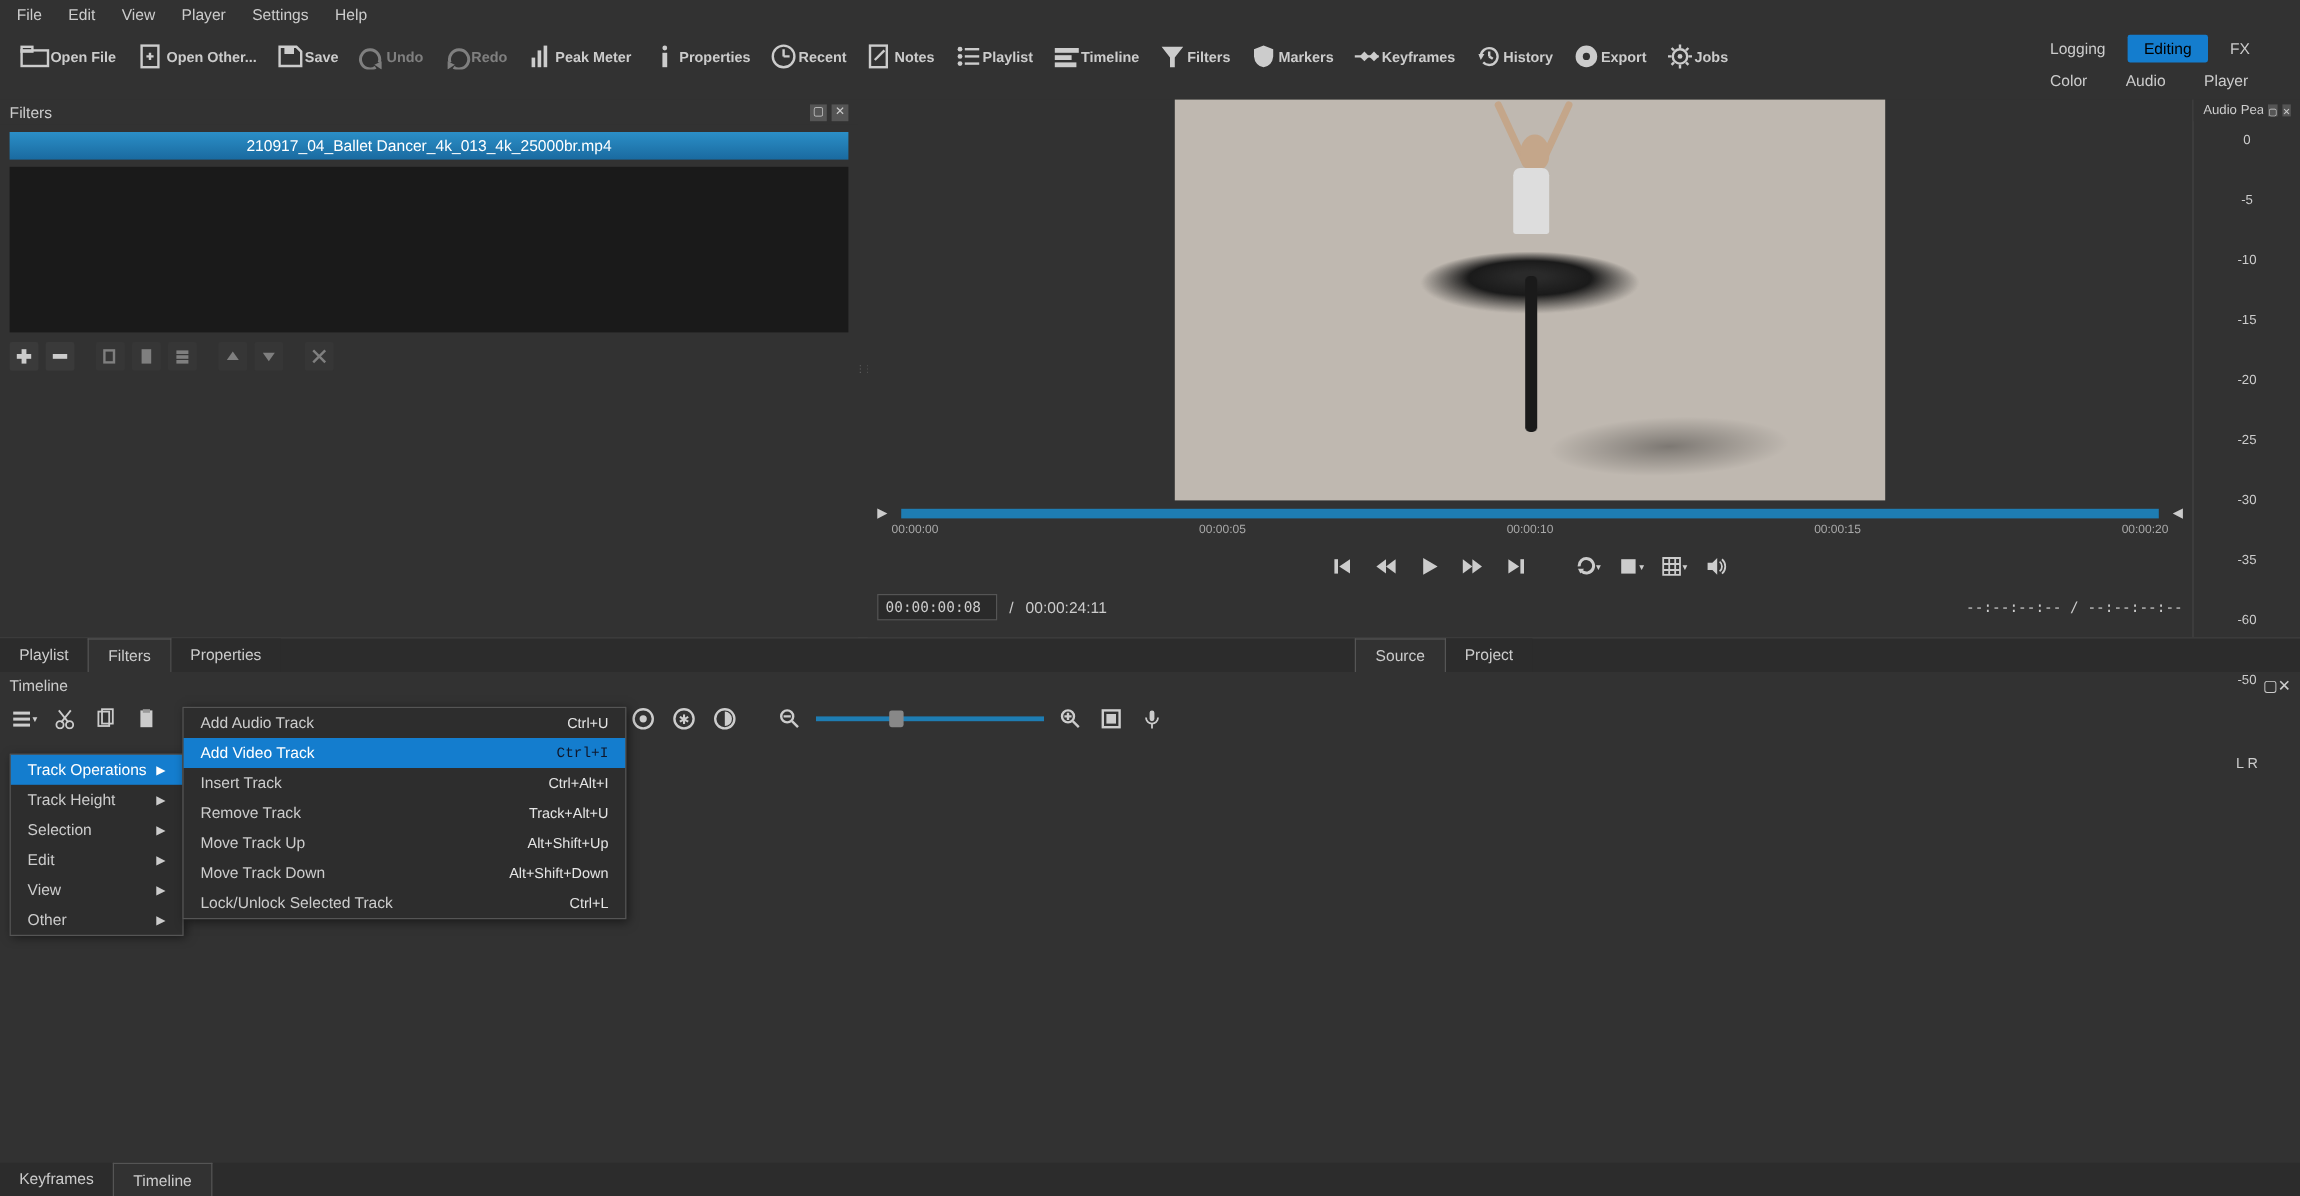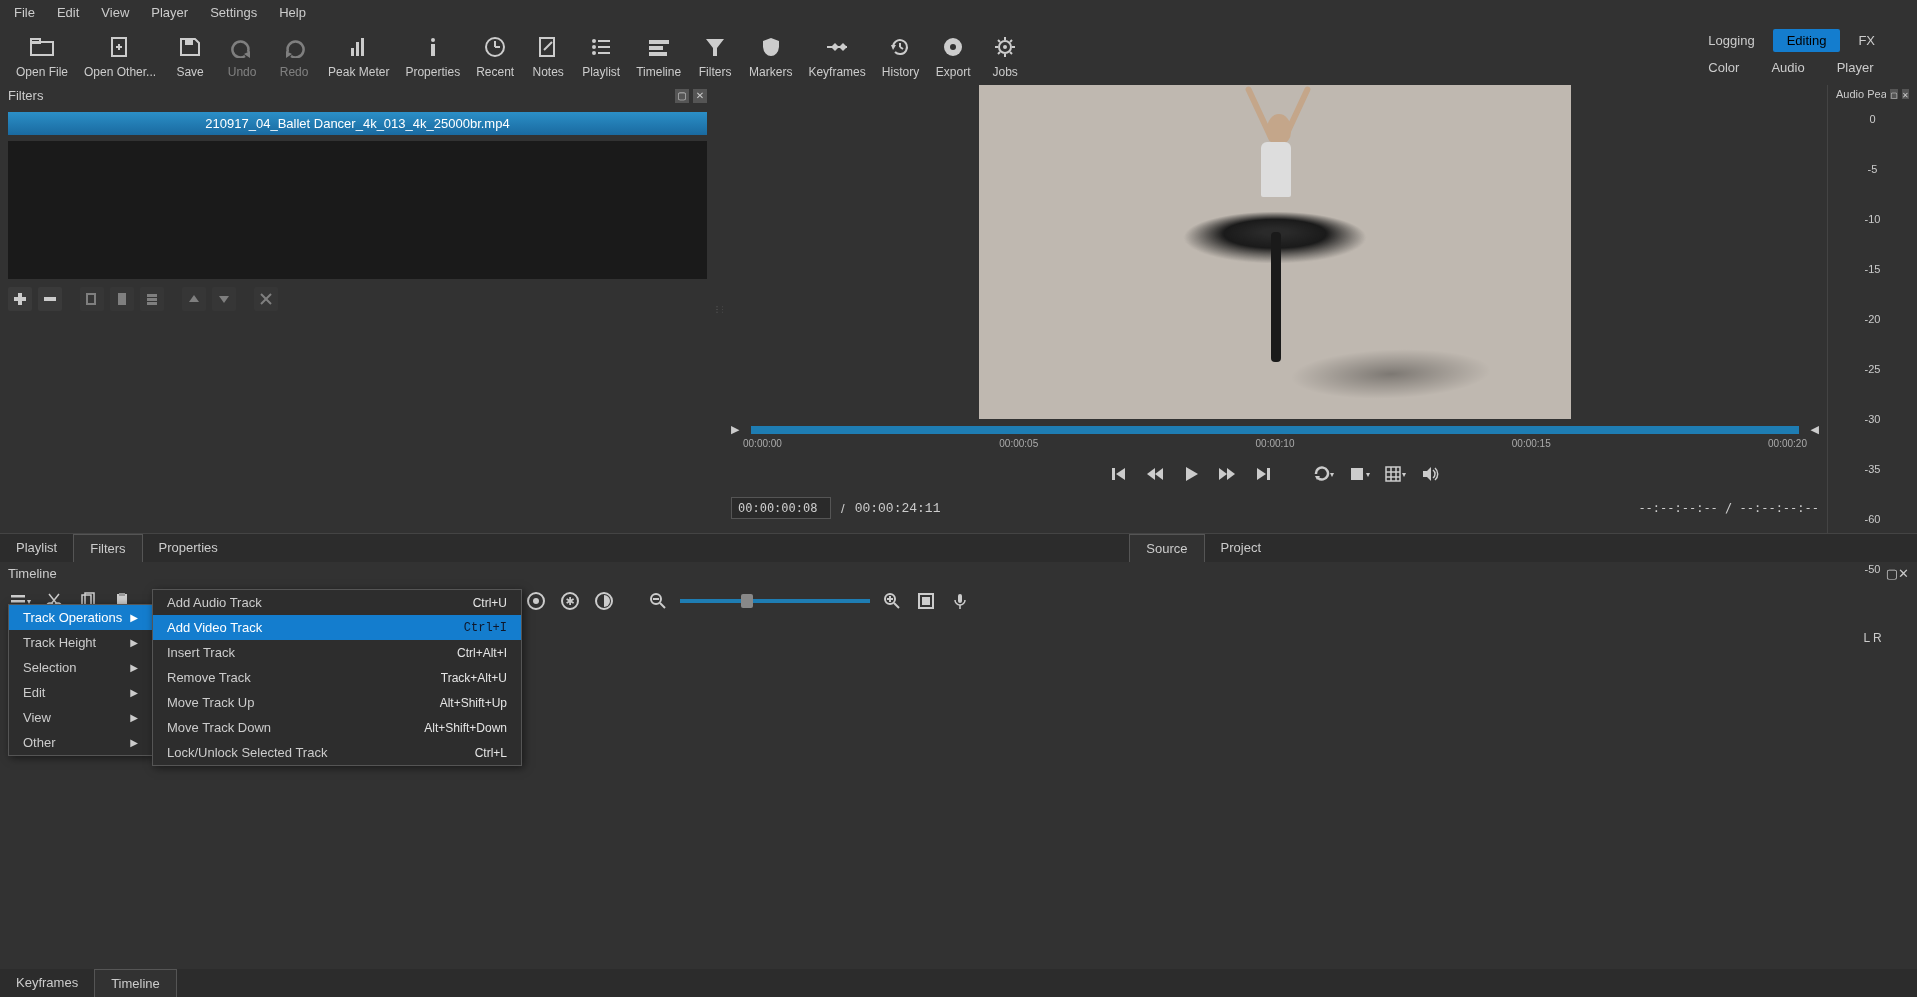--- a/index.html
+++ b/index.html
@@ -25,25 +25,26 @@
 }
 
 .toolbar {
   display: flex;
   background: #323232;
   padding: 4px 8px;
   align-items: flex-start;
 }
 .tool-btn {
   display: flex;
-  flex-direction: column;
+  flex-direction: row;
   align-items: center;
   padding: 2px 8px;
   cursor: pointer;
   min-width: 52px;
+  font-weight: bold;
 }
 .tool-btn .ico { height: 32px; display: flex; align-items: center; justify-content: center; }
 .tool-btn .lbl { font-size: 12px; margin-top: 2px; }
 .tool-btn.disabled { opacity: 0.5; }
 
 .right-tabs {
   margin-left: auto;
   display: flex;
   flex-direction: column;
   gap: 4px;
@@ -238,21 +239,21 @@
 }
 .time-input {
   background: #2a2a2a;
   border: 1px solid #555;
   color: #ccc;
   font-family: monospace;
   padding: 3px 6px;
   width: 100px;
   font-size: 12px;
 }
-.time-dur { font-family: Liberation Mono, monospace; font-size: 13px; }
+.time-dur { font-family: Liberation Sans, sans-serif; font-size: 13px; }
 .time-spacer { flex: 1; }
 
 .peak-pane {
   width: 90px;
   background: #323232;
   border-left: 1px solid #444;
 }
 .peak-scale {
   padding: 10px 0;
 }
@@ -860,21 +861,21 @@
     <div class="tl-btn">
         <svg width="18" height="18">
           <rect x="7" y="2" width="4" height="9" rx="2" fill="#ccc"></rect>
           <path d="M4 8 a5 5 0 0 0 10 0" fill="none" stroke="#ccc" stroke-width="1.5"></path>
           <line x1="9" y1="13" x2="9" y2="17" stroke="#ccc" stroke-width="1.5"></line>
         </svg>
       </div>
   </div>
 </div>
 
-<div class="context-menu" style="left:8px; top:604px;">
+<div class="context-menu" style="left:8px; top:628px;">
   <div id="ctx-items">
       <div class="item highlighted">
         <span>Track Operations</span>
         <span class="arrow">▶</span>
       </div>
       <div class="item">
         <span>Track Height</span>
         <span class="arrow">▶</span>
       </div>
       <div class="item">

